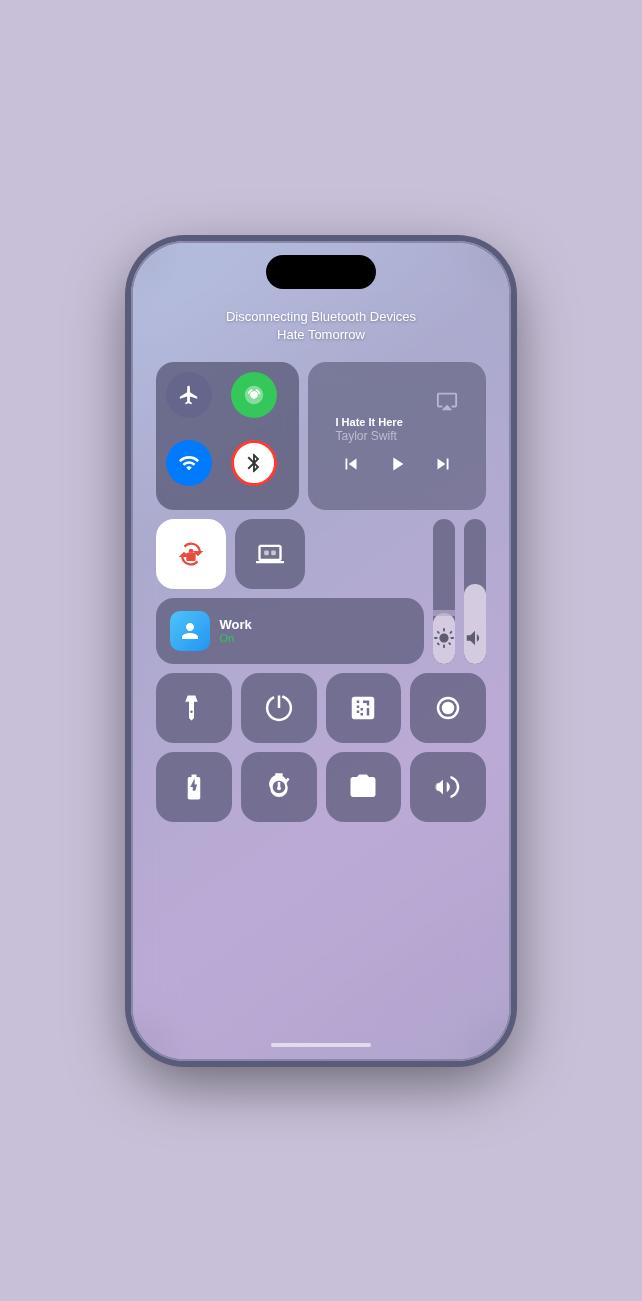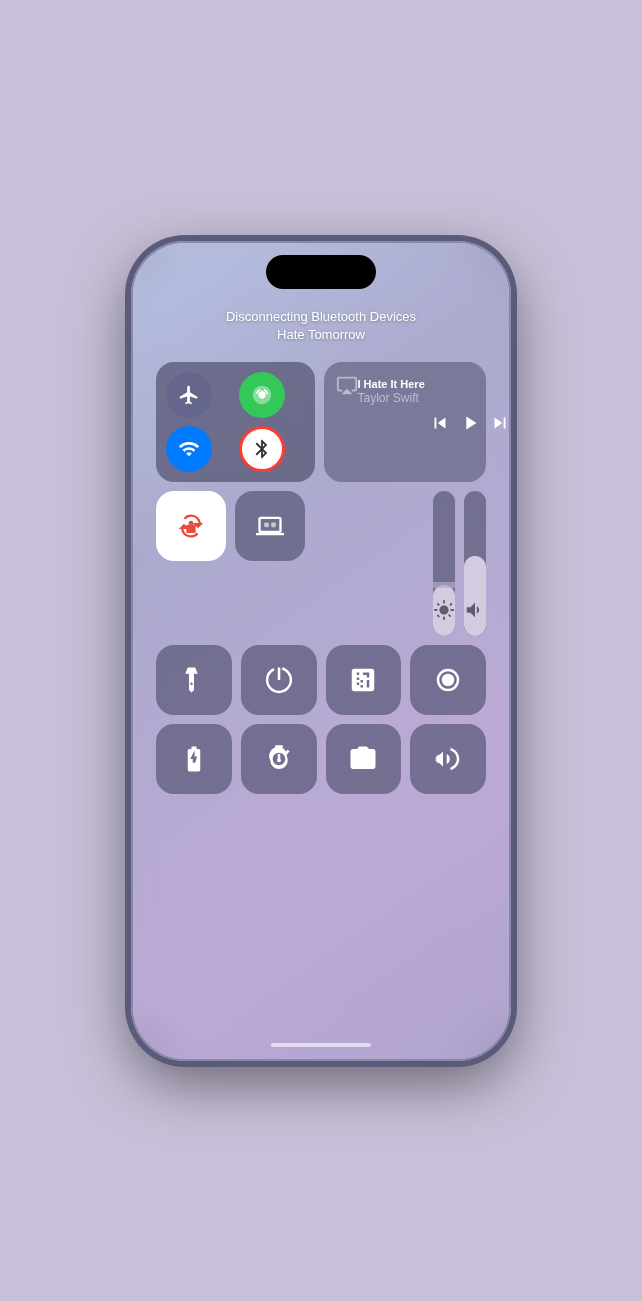--- a/index.html
+++ b/index.html
@@ -133,24 +133,24 @@
 
     .conn-btn svg {
       width: 22px;
       height: 22px;
     }
 
     
     .music-panel {
       background: rgba(80, 80, 110, 0.55);
       border-radius: 18px;
-      padding: 12px;
+      padding: 28px;
       flex: 1;
       display: flex;
-      flex-direction: row;
+      flex-direction: column;
       justify-content: space-between;
       backdrop-filter: blur(10px);
       min-width: 0;
     }
 
     .music-airplay {
       display: flex;
       justify-content: flex-end;
     }
 
@@ -455,20 +455,31 @@
 
               <div class="tile-sm tile-sm-sq">
                 <svg width="32" height="32" viewBox="0 0 24 24">
                   <path fill="white" d="M20 18c1.1 0 2-.9 2-2V6c0-1.1-.9-2-2-2H4c-1.1 0-2 .9-2 2v10c0 1.1.9 2 2 2H0v2h24v-2h-4zM4 6h16v10H4V6z"></path>
                   <rect x="7" y="9" width="4" height="4" rx="1" fill="white" opacity="0.6"></rect>
                   <rect x="13" y="9" width="4" height="4" rx="1" fill="white" opacity="0.6"></rect>
                 </svg>
               </div>
             </div>
 
+            <div class="work-tile">
+              <div class="work-icon">
+                <svg width="24" height="24" viewBox="0 0 24 24">
+                  <path fill="white" d="M12 12c2.21 0 4-1.79 4-4s-1.79-4-4-4-4 1.79-4 4 1.79 4 4 4zm0 2c-2.67 0-8 1.34-8 4v2h16v-2c0-2.66-5.33-4-8-4z"></path>
+                </svg>
+              </div>
+              <div class="work-text">
+                <span class="work-label">Work</span>
+                <span class="work-sublabel">On</span>
+              </div>
+            </div>
           </div>
 
           <div class="right-col">
 
             <div class="slider-container">
               <div class="slider-fill" style="height: 35%"></div>
               <div class="slider-knob" style="bottom: 33%"></div>
               <div class="slider-icon">
                 <svg width="22" height="22" viewBox="0 0 24 24">
                   <path fill="rgba(80,80,100,0.9)" d="M12 7c-2.76 0-5 2.24-5 5s2.24 5 5 5 5-2.24 5-5-2.24-5-5-5zM2 13h2c.55 0 1-.45 1-1s-.45-1-1-1H2c-.55 0-1 .45-1 1s.45 1 1 1zm18 0h2c.55 0 1-.45 1-1s-.45-1-1-1h-2c-.55 0-1 .45-1 1s.45 1 1 1zM11 2v2c0 .55.45 1 1 1s1-.45 1-1V2c0-.55-.45-1-1-1s-1 .45-1 1zm0 18v2c0 .55.45 1 1 1s1-.45 1-1v-2c0-.55-.45-1-1-1s-1 .45-1 1zM5.99 4.58a.996.996 0 0 0-1.41 0 .996.996 0 0 0 0 1.41l1.06 1.06c.39.39 1.03.39 1.41 0s.39-1.03 0-1.41L5.99 4.58zm12.37 12.37a.996.996 0 0 0-1.41 0 .996.996 0 0 0 0 1.41l1.06 1.06c.39.39 1.03.39 1.41 0a.996.996 0 0 0 0-1.41l-1.06-1.06zm1.06-12.37l-1.06 1.06a.996.996 0 0 0 0 1.41c.39.39 1.03.39 1.41 0l1.06-1.06a.996.996 0 0 0 0-1.41.996.996 0 0 0-1.41 0zM7.05 18.36l-1.06-1.06a.996.996 0 0 0-1.41 0 .996.996 0 0 0 0 1.41l1.06 1.06c.39.39 1.03.39 1.41 0s.39-1.02 0-1.41z"></path>

